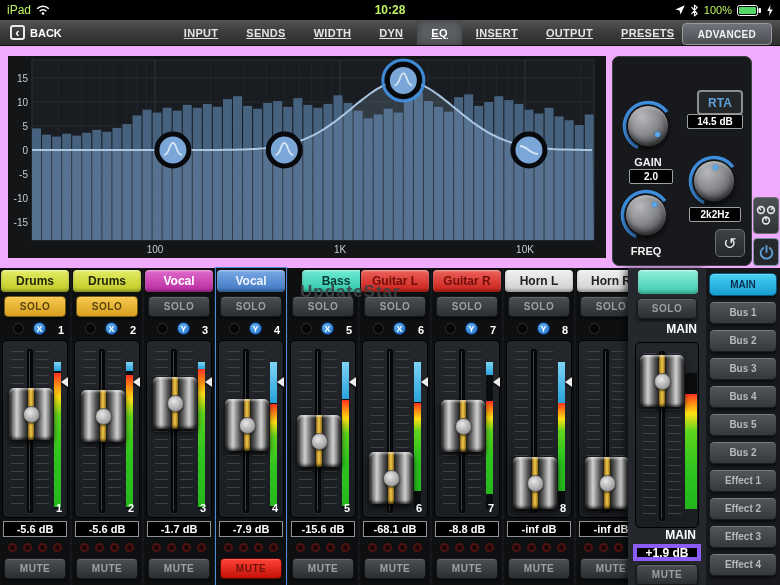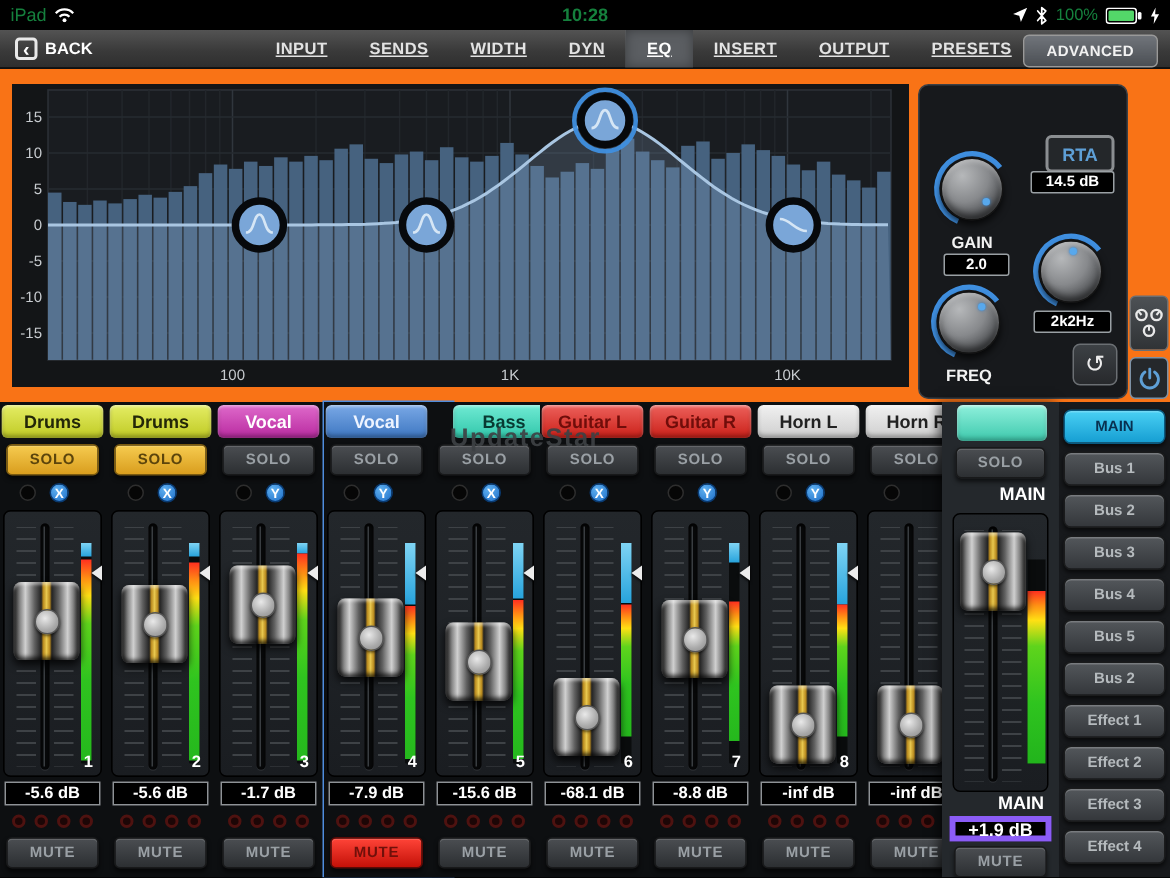--- a/index.html
+++ b/index.html
@@ -1,40 +1,40 @@
 <!DOCTYPE html>
 <html><head>
 <meta charset="utf-8">
 <style>
   html,body{margin:0;padding:0;background:#000;font-family:"Liberation Sans",sans-serif;}
   #app{position:relative;width:780px;height:585px;overflow:hidden;background:#000;user-select:none;}
 
   
-  .statusbar{position:absolute;top:0;left:0;right:0;height:20px;background:#000;color:#15803d;
+  .statusbar{position:absolute;top:0;left:0;right:0;height:20px;background:#000;color:#bef264;
     display:flex;align-items:center;padding:0 7px;box-sizing:border-box;font-size:12px;}
   .sb-left{display:flex;align-items:center;gap:5px;width:150px;}
   .sb-time{flex:1;text-align:center;font-weight:bold;}
   .sb-right{display:flex;align-items:center;gap:5px;width:150px;justify-content:flex-end;font-size:11px;}
 
   
   .navbar{position:absolute;top:20px;left:0;right:0;height:26px;
     background:linear-gradient(#535353,#3a3a3a 55%,#2e2e2e);border-bottom:1px solid #101010;
     display:flex;align-items:center;box-sizing:border-box;}
   .back{display:flex;align-items:center;gap:5px;margin-left:10px;color:#fff;font-weight:bold;font-size:11px;}
   .chev{width:15px;height:15px;border:2px solid #e9e9e9;border-radius:3px;display:flex;align-items:center;
     justify-content:center;color:#fff;font-size:13px;font-weight:bold;line-height:1;padding-bottom:1px;box-sizing:border-box;}
   .tabs{display:flex;height:100%;align-items:center;margin-left:108px;}
   .tab{height:100%;display:flex;align-items:center;padding:0 14px;color:#e3e3e3;font-size:11px;font-weight:bold;letter-spacing:.3px;text-decoration:underline;}
   .tab.active{background:#5b5e62;color:#fff;box-shadow:inset 0 0 8px rgba(0,0,0,.35);}
   .advanced{position:absolute;right:8px;top:3px;height:20px;padding:0 15px;
     background:linear-gradient(#70747a,#4b4f54);border:1px solid #999;border-radius:4px;color:#f2f2f2;
     font-size:10px;font-weight:bold;display:flex;align-items:center;letter-spacing:.3px;}
 
   
-  .content{position:absolute;top:46px;left:0;right:0;height:222px;background:#f97316;}
+  .content{position:absolute;top:46px;left:0;right:0;height:222px;background:#f0abfc;}
   #eqsvg{position:absolute;left:8px;top:10px;}
 
   .panel{position:absolute;left:612px;top:10px;width:140px;height:210px;background:#17191c;
     border:1px solid #3c4045;border-radius:7px;box-sizing:border-box;}
   .peq-sel{position:absolute;left:8px;top:8px;width:122px;height:18px;border-radius:3px;
     background:linear-gradient(#a6a6a6,#5f5f5f);display:flex;align-items:center;justify-content:space-between;
     padding:0 8px;box-sizing:border-box;font-size:11px;font-weight:bold;color:#141618;}
   .rta-btn{position:absolute;right:8px;top:33px;width:42px;height:21px;background:#24272a;
     border:2px solid #8b8e91;border-radius:4px;color:#5e9fd6;font-weight:bold;font-size:12px;
     display:flex;align-items:center;justify-content:center;}
@@ -51,21 +51,21 @@
   .reset-btn{position:absolute;right:6px;bottom:8px;width:28px;height:26px;
     background:linear-gradient(#3d4145,#27292c);border:1px solid #6b6f73;border-radius:5px;color:#ececec;
     font-size:16px;display:flex;align-items:center;justify-content:center;}
   .side-btn{position:absolute;left:753px;width:26px;background:linear-gradient(#4d5155,#303336);
     border:1px solid #6b6f73;border-radius:4px;display:flex;align-items:center;justify-content:center;box-sizing:border-box;}
   .side-btn.power{background:#25282b;border-color:#7d91a5;}
 
   
   .mixer{position:absolute;top:268px;left:0;right:0;bottom:0;
     background:repeating-linear-gradient(135deg,#131517 0 3px,#17191c 3px 6px);}
-  .strip{position:absolute;top:0;width:70px;height:317px;background:#0d0f11;padding-left:16px;}
+  .strip{position:absolute;top:0;width:70px;height:317px;background:#0d0f11;}
   .strip.sel{box-shadow:0 0 0 1px #4f8cdc;}
   .ch-label{position:absolute;left:1px;top:2px;width:68px;height:22px;border-radius:4px;display:flex;
     align-items:center;justify-content:center;font-size:12px;font-weight:bold;
     box-shadow:inset 0 1px 2px rgba(255,255,255,.5),inset 0 -2px 3px rgba(0,0,0,.3);box-sizing:border-box;}
   .solo,.mute{position:absolute;left:4px;width:62px;height:21px;border-radius:4px;
     background:linear-gradient(#4b4e52,#2c2f32);border:1px solid #18191a;color:#9aa0a5;font-size:10px;
     font-weight:bold;letter-spacing:.5px;display:flex;align-items:center;justify-content:center;
     box-shadow:0 2px 3px rgba(0,0,0,.6),inset 0 1px 0 rgba(255,255,255,.15);box-sizing:border-box;}
   .solo{top:28px;}
   .solo.on{background:linear-gradient(#f6cb50,#d99e1e);color:#5c450c;border-color:#7a5a10;}

